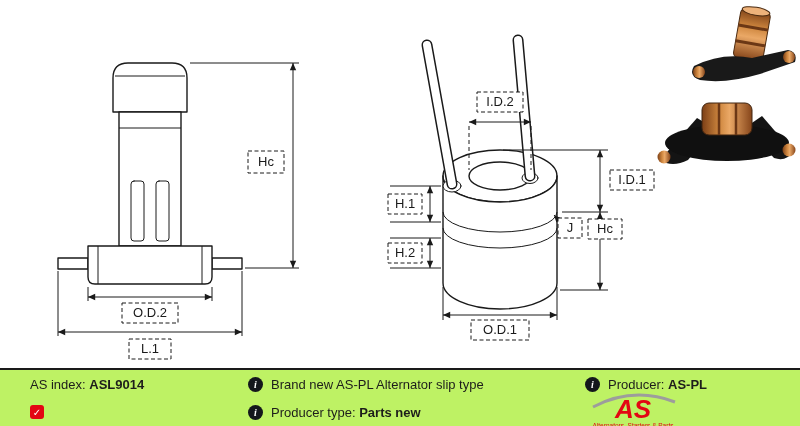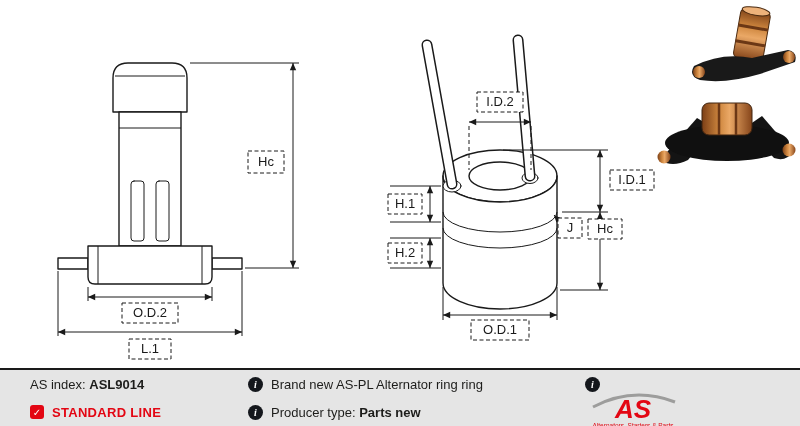--- a/index.html
+++ b/index.html
@@ -10,21 +10,21 @@
   
   .outline { fill:#fff; stroke:#1a1a1a; stroke-width:1.4; stroke-linejoin:round; stroke-linecap:round; }
   .thin { stroke:#1a1a1a; stroke-width:1; }
   .thinline { fill:none; stroke:#1a1a1a; stroke-width:1; }
   .ext, .dim { stroke:#1a1a1a; stroke-width:1; fill:none; }
   .dashext { stroke-dasharray:4 3; }
   .dbox { fill:#fff; stroke:#1a1a1a; stroke-width:1; stroke-dasharray:4 2.5; }
   .lbl { font-family:"Liberation Sans", sans-serif; font-size:13px; fill:#1a1a1a; text-anchor:middle; }
 
   
-  .footer { height:58px; border-top:2px solid #1a1a1a; background:#e5e5e5; }
+  .footer { height:58px; border-top:2px solid #1a1a1a; background:#bef264; }
   .frow { display:flex; align-items:center; height:28px; }
   .fcell { display:flex; align-items:center; gap:8px; font-size:13px; white-space:nowrap; }
   .c1 { width:230px; padding-left:30px; }
   .c2 { width:335px; padding-left:18px; }
   .c3 { flex:1; padding-left:20px; }
   .txt b { font-weight:bold; }
   .info-icon { width:15px; height:15px; border-radius:50%; background:#14171c; color:#fff;
     font:italic bold 10px "Liberation Serif", serif; display:inline-flex;
     align-items:center; justify-content:center; flex:none; }
   .check-icon { width:14px; height:14px; border-radius:3px; background:#e30613; color:#fff;
@@ -180,30 +180,33 @@
 <div class="footer">
   <div class="frow">
     <div class="fcell c1">
       <span class="txt">
         <span>AS index:</span>
         <b>ASL9014</b>
       </span>
     </div>
     <div class="fcell c2">
       <span class="info-icon">i</span>
-      <span class="txt">Brand new AS-PL Alternator ring ring</span>
+      <span class="txt">Brand new AS-PL Alternator slip type</span>
     </div>
     <div class="fcell c3">
       <span class="info-icon">i</span>
+      <span class="txt">
+        <span>Producer:</span>
+        <b>AS-PL</b>
+      </span>
     </div>
   </div>
   <div class="frow">
     <div class="fcell c1">
       <span class="check-icon">✓</span>
-      <span class="txt standard">STANDARD LINE</span>
     </div>
     <div class="fcell c2">
       <span class="info-icon">i</span>
       <span class="txt">
         <span>Producer type:</span>
         <b>Parts new</b>
       </span>
     </div>
     <div class="fcell c3 logo-cell">
       <svg width="112" height="40" viewBox="0 0 112 40">

